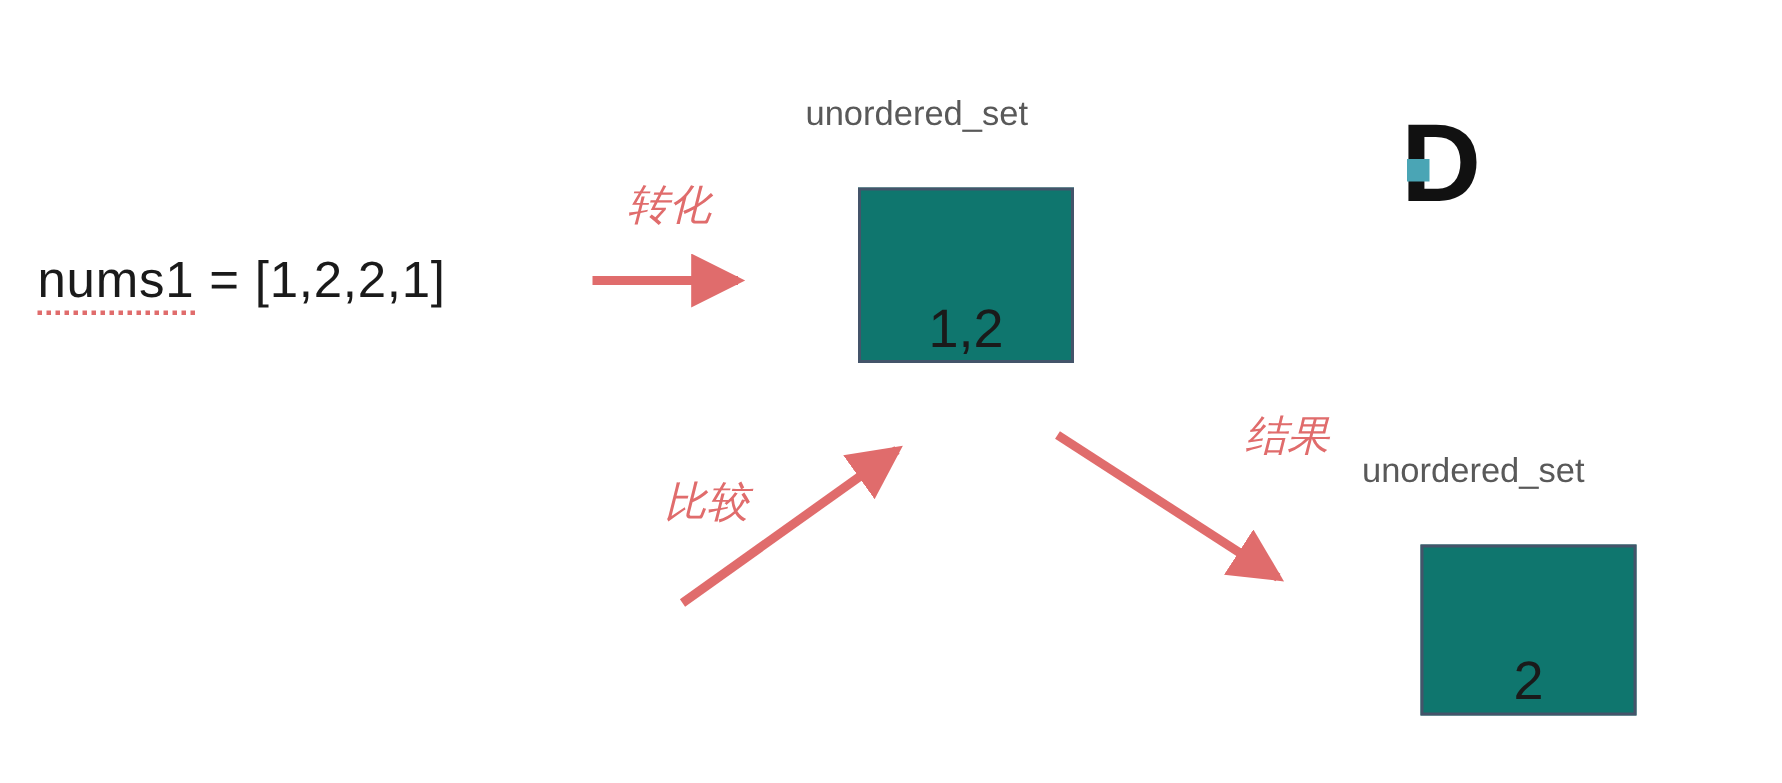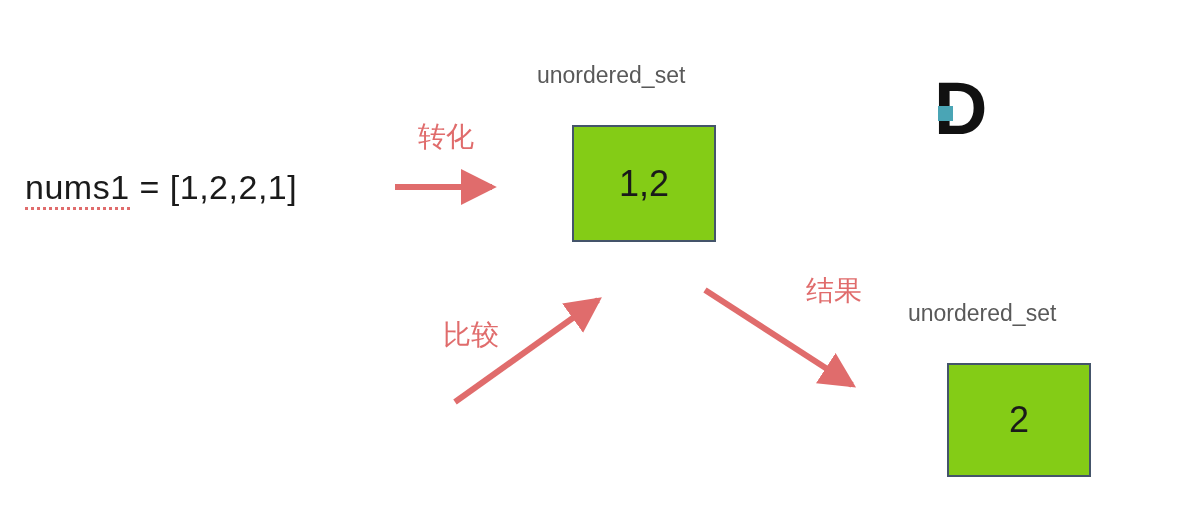--- a/index.html
+++ b/index.html
@@ -24,22 +24,22 @@
     border-bottom:3px dotted #e06c6c;
     padding-bottom:1px;
   }
   #nums1-expr{left:25px;top:168px;}
   #nums2-expr{left:160px;top:418px;}
 
   
   .set-box{
     position:absolute;
     border:2px solid #44546a;
-    background:#84cc16;
-    display:flex;align-items:center;justify-content:center;
+    background:#0f766e;
+    display:flex;align-items:flex-end;justify-content:center;
     font-size:36px;color:#1a1a1a;
   }
   #set-box-1{left:572px;top:125px;width:140px;height:113px;}
   #set-box-2{left:947px;top:363px;width:140px;height:110px;}
 
   
   .set-caption{
     position:absolute;
     font-size:23px;
     color:#595959;
@@ -47,24 +47,25 @@
   }
   #set-caption-1{left:537px;top:62px;}
   #set-caption-2{left:908px;top:300px;}
 
   
   .arrow-label{
     position:absolute;
     font-size:28px;
     color:#e06c6c;
     white-space:nowrap;
+    font-style:italic;
   }
   #label-zhuanhua{left:418px;top:118px;}
   #label-bijiao{left:443px;top:316px;}
-  #label-jieguo{left:806px;top:272px;}
+  #label-jieguo{left:830px;top:272px;}
 
   
   #arrows{position:absolute;left:0;top:0;pointer-events:none;}
 
   
   #logo{position:absolute;left:920px;top:72px;width:220px;height:130px;}
   #logo-d{
     position:absolute;left:14px;top:0;
     font-size:74px;line-height:74px;
     font-weight:900;color:#111111;

